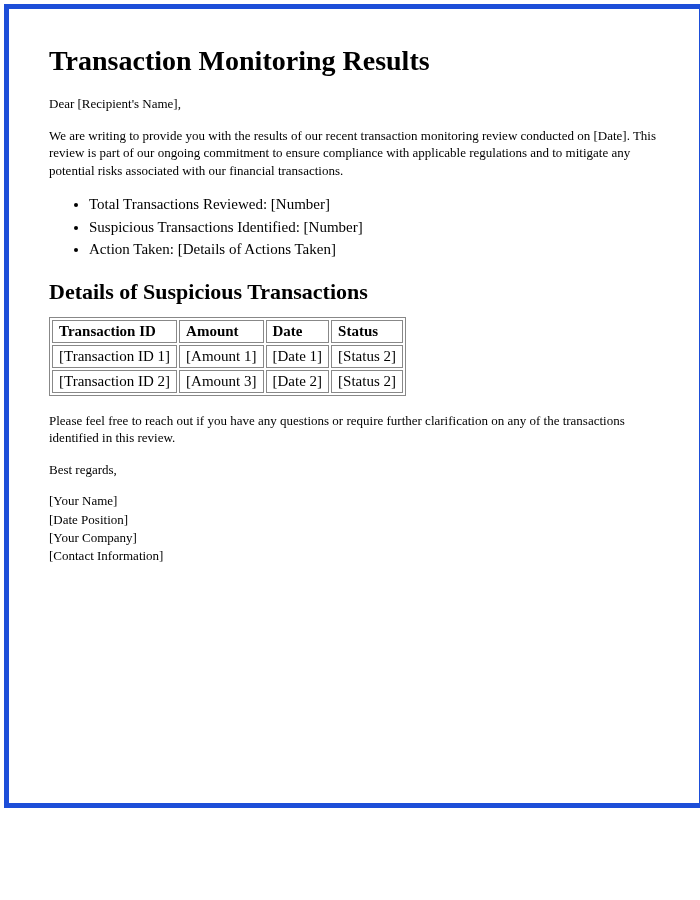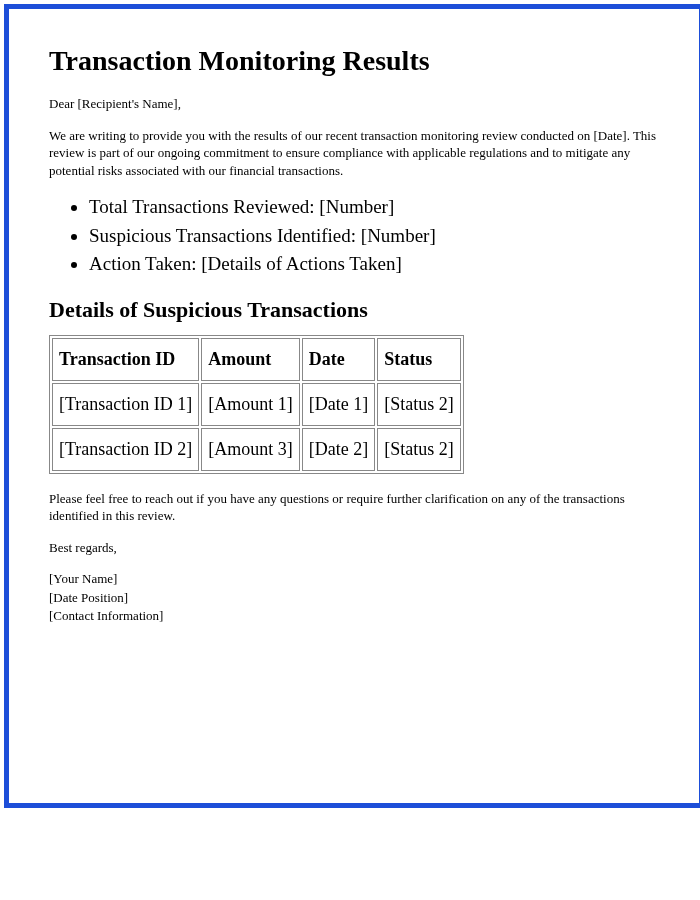--- a/index.html
+++ b/index.html
@@ -29,33 +29,33 @@
     p {
       font-size: 13px;
       line-height: 1.35;
       margin: 0 0 14px 0;
     }
     ul {
       margin: 4px 0 16px 0;
       padding-left: 40px;
     }
     li {
-      font-size: 19px;
+      font-size: 15px;
       line-height: 1.5;
     }
     table {
       border-collapse: separate;
       border-spacing: 2px;
       border: 1px solid #888;
       margin-bottom: 16px;
     }
     th, td {
       border: 1px solid #888;
-      padding: 10px 6px;
-      font-size: 18px;
+      padding: 2px 6px;
+      font-size: 15px;
       text-align: left;
     }
     th {
       font-weight: bold;
     }
     .signature-line {
       font-size: 13px;
       line-height: 1.4;
     }
   </style>
@@ -102,16 +102,17 @@
   </tbody>
     </table>
 
   <p>Please feel free to reach out if you have any questions or require further clarification on any of the transactions identified in this review.</p>
 
   <p>Best regards,</p>
 
   <div>
     <div class="signature-line">[Your Name]</div>
     <div class="signature-line">[Date Position]</div>
+    <div class="signature-line">[Your Company]</div>
     <div class="signature-line">[Contact Information]</div>
   </div>
 
 </div>
 
 </body></html>

